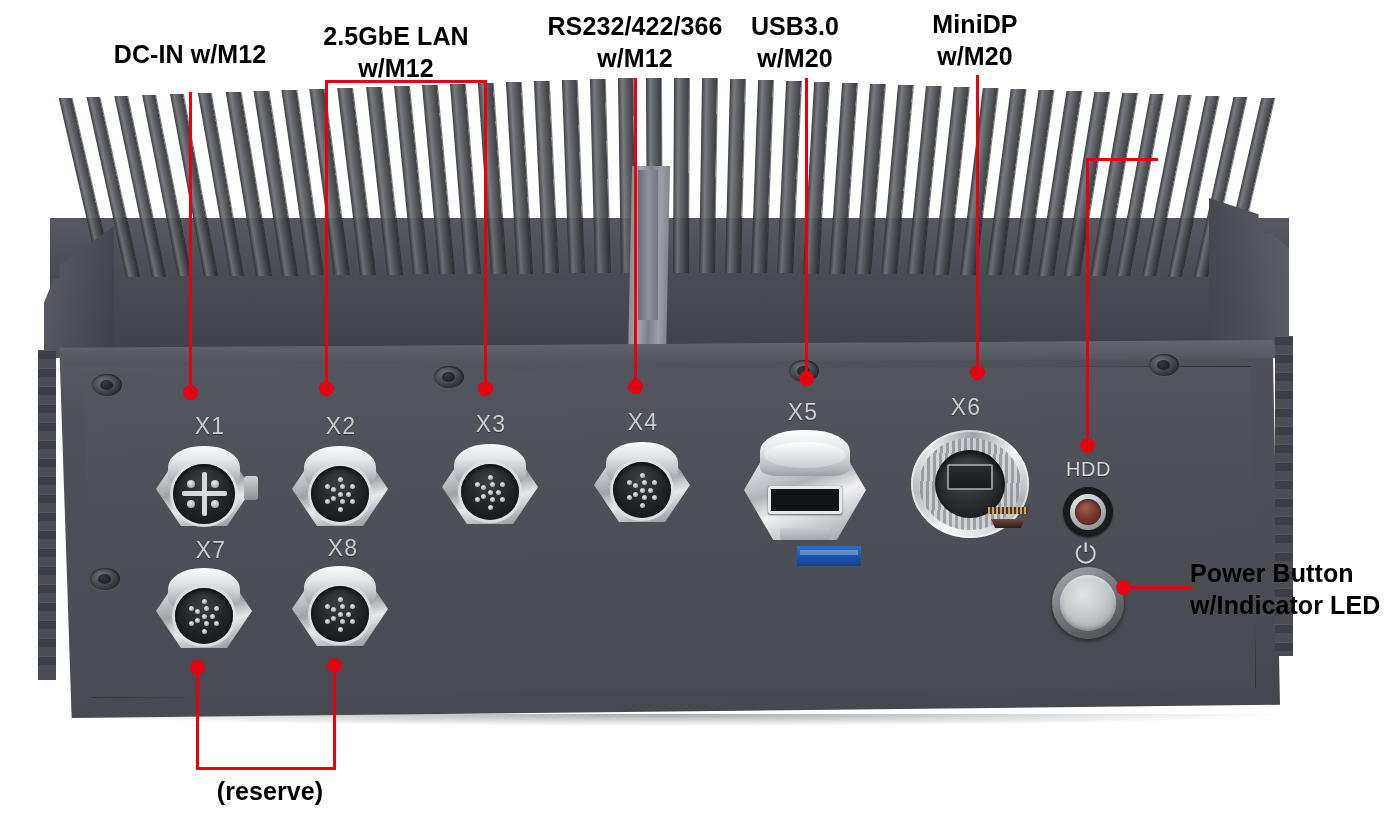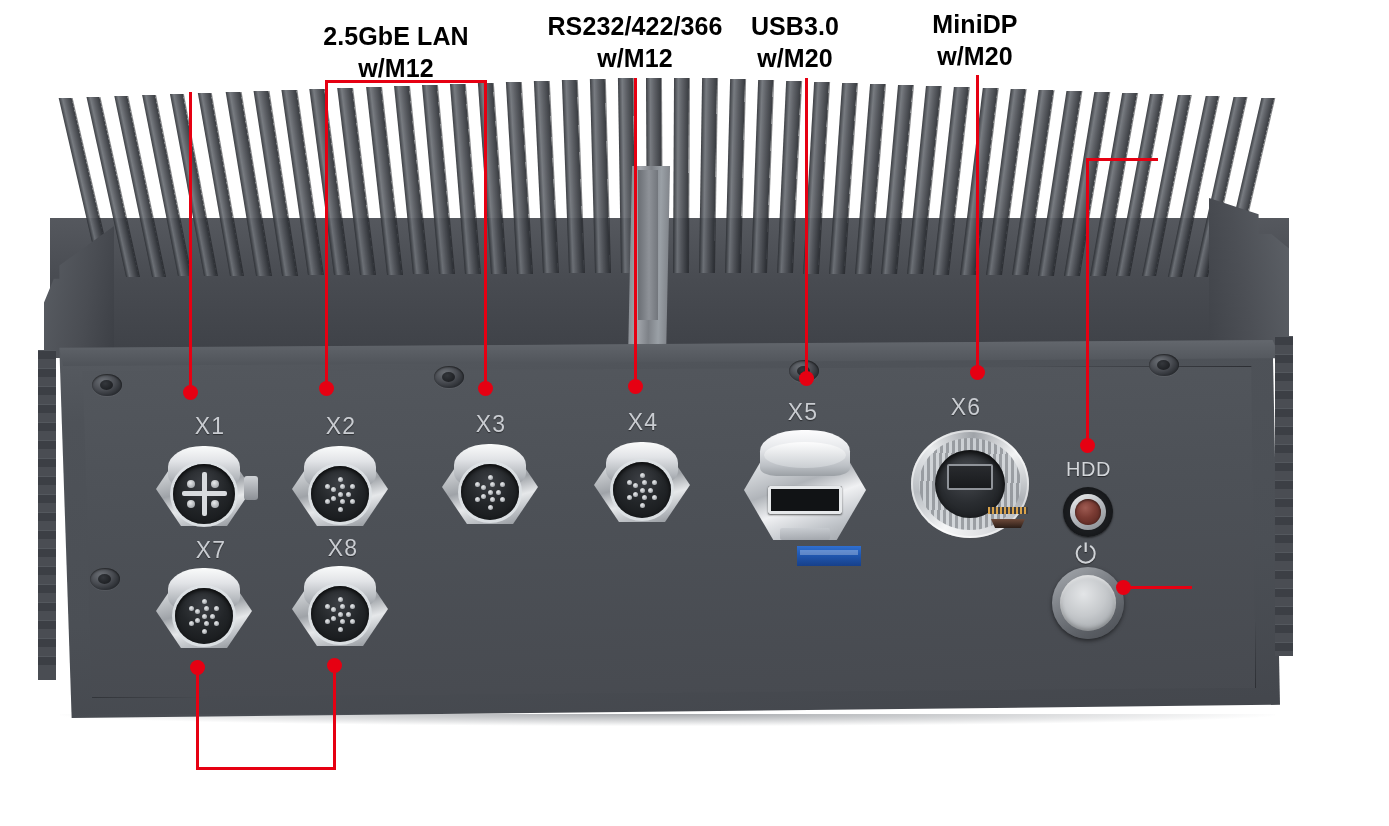--- a/index.html
+++ b/index.html
@@ -412,20 +412,21 @@
           <b style="left: 18.5px; top: 32.5px;"></b>
           <b style="left: 5.50962px; top: 25px;"></b>
           <b style="left: 5.50962px; top: 10px;"></b>
           <b style="left: 18.5px; top: 2.5px;"></b>
           <b style="left: 31.4904px; top: 10px;"></b>
         </div>
     </div>
   </div>
   <div class="shadow"></div>
 
+  <div class="callout" style="left:40px;top:38px;width:300px;">DC-IN w/M12</div>
   <div class="vline" style="left:189px;top:92px;height:300px;"></div>
   <div class="dot" style="left:183px;top:385px;"></div>
 
   <div class="callout" style="left:266px;top:20px;width:260px;">2.5GbE LAN
 w/M12</div>
   <div class="hline" style="left:325px;top:80px;width:162px;"></div>
   <div class="vline" style="left:325px;top:80px;height:308px;"></div>
   <div class="vline" style="left:484px;top:80px;height:308px;"></div>
   <div class="dot" style="left:319px;top:381px;"></div>
   <div class="dot" style="left:478px;top:381px;"></div>
@@ -442,22 +443,25 @@
 
   <div class="callout" style="left:880px;top:8px;width:190px;">MiniDP
 w/M20</div>
   <div class="vline" style="left:976px;top:75px;height:297px;"></div>
   <div class="dot" style="left:970px;top:365px;"></div>
 
   <div class="hline" style="left:1086px;top:158px;width:72px;"></div>
   <div class="vline" style="left:1086px;top:158px;height:288px;"></div>
   <div class="dot" style="left:1080px;top:438px;"></div>
 
+  <div class="callout" style="left:1190px;top:557px;width:199px;text-align:left;">Power Button
+w/Indicator LED</div>
   <div class="hline" style="left:1122px;top:586px;width:70px;"></div>
   <div class="dot" style="left:1116px;top:580px;"></div>
 
+  <div class="callout" style="left:100px;top:775px;width:340px;">(reserve)</div>
   <div class="hline" style="left:196px;top:767px;width:140px;"></div>
   <div class="vline" style="left:196px;top:667px;height:103px;"></div>
   <div class="vline" style="left:333px;top:665px;height:105px;"></div>
   <div class="dot" style="left:190px;top:660px;"></div>
   <div class="dot" style="left:327px;top:658px;"></div>
 
 </div>
 
 </body></html>

